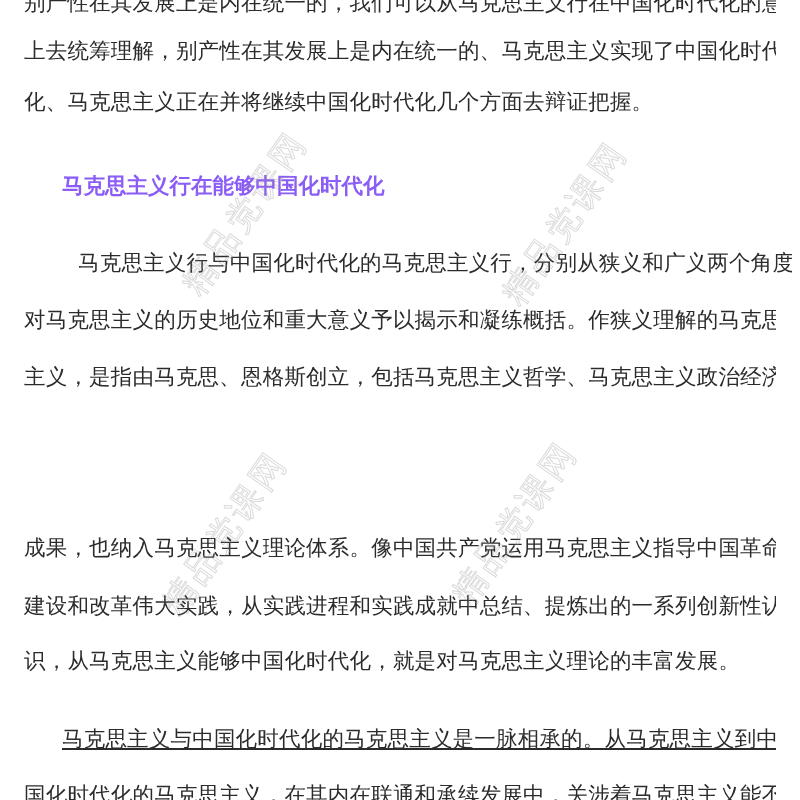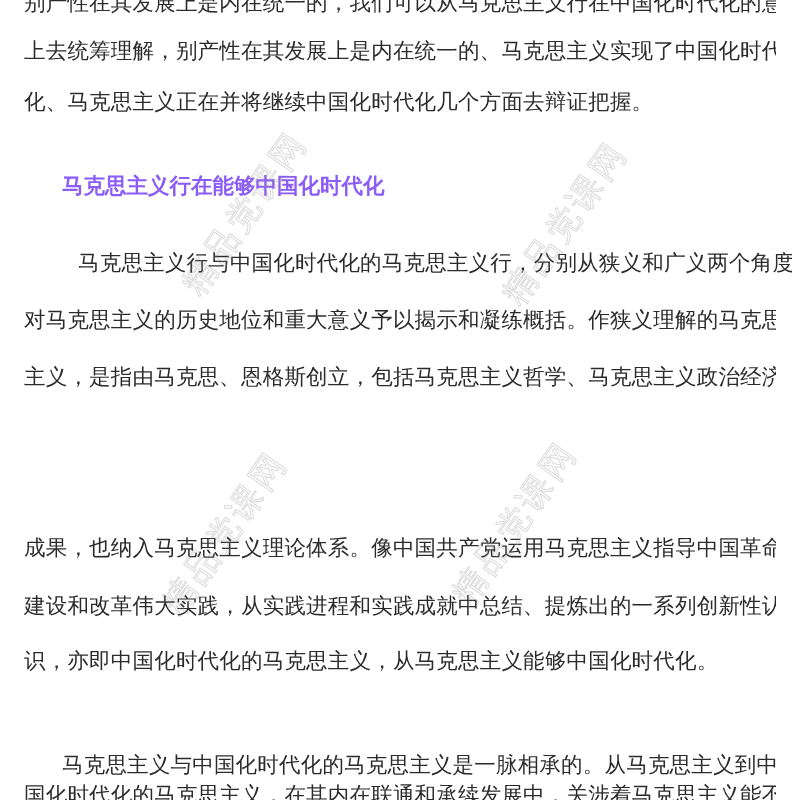--- a/index.html
+++ b/index.html
@@ -74,22 +74,22 @@
   <div class="line" style="top:36px;">上去统筹理解，别产性在其发展上是内在统一的、马克思主义实现了中国化时代</div>
   <div class="line last" style="top:87px;">化、马克思主义正在并将继续中国化时代化几个方面去辩证把握。</div>
 
   <div class="heading" style="top:171px;">马克思主义行在能够中国化时代化</div>
 
   <div class="line indent" style="top:248px;margin-left:16px;">马克思主义行与中国化时代化的马克思主义行，分别从狭义和广义两个角度</div>
   <div class="line" style="top:305px;">对马克思主义的历史地位和重大意义予以揭示和凝练概括。作狭义理解的马克思</div>
   <div class="line" style="top:362px;">主义，是指由马克思、恩格斯创立，包括马克思主义哲学、马克思主义政治经济</div>
   <div class="line" style="top:533px;">成果，也纳入马克思主义理论体系。像中国共产党运用马克思主义指导中国革命、</div>
   <div class="line" style="top:591px;">建设和改革伟大实践，从实践进程和实践成就中总结、提炼出的一系列创新性认</div>
-  <div class="line last" style="top:646px;">识，亦即中国化时代化的马克思主义，从马克思主义能够中国化时代化。</div>
+  <div class="line last" style="top:646px;">识，从马克思主义能够中国化时代化，就是对马克思主义理论的丰富发展。</div>
 
-  <div class="line indent" style="top:750px;">马克思主义与中国化时代化的马克思主义是一脉相承的。从马克思主义到中</div>
+  <div class="line indent" style="top:724px;text-decoration:underline;">马克思主义与中国化时代化的马克思主义是一脉相承的。从马克思主义到中</div>
   <div class="line" style="top:780px;">国化时代化的马克思主义，在其内在联通和承续发展中，关涉着马克思主义能不</div>
 
   <div class="watermark" style="left:150px; top:190px;">精品党课网</div>
   <div class="watermark" style="left:470px; top:200px;">精品党课网</div>
   <div class="watermark" style="left:130px; top:510px;">精品党课网</div>
   <div class="watermark" style="left:420px; top:500px;">精品党课网</div>
 </div>
 
 </body></html>

